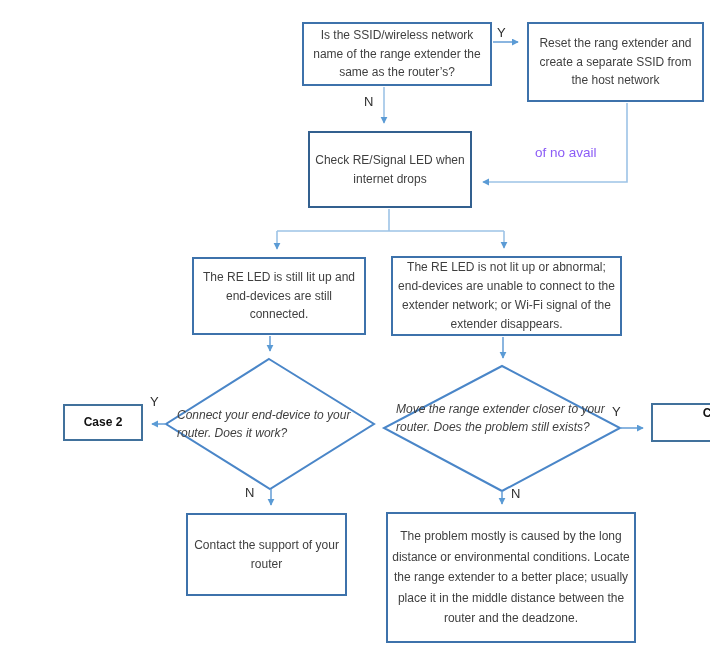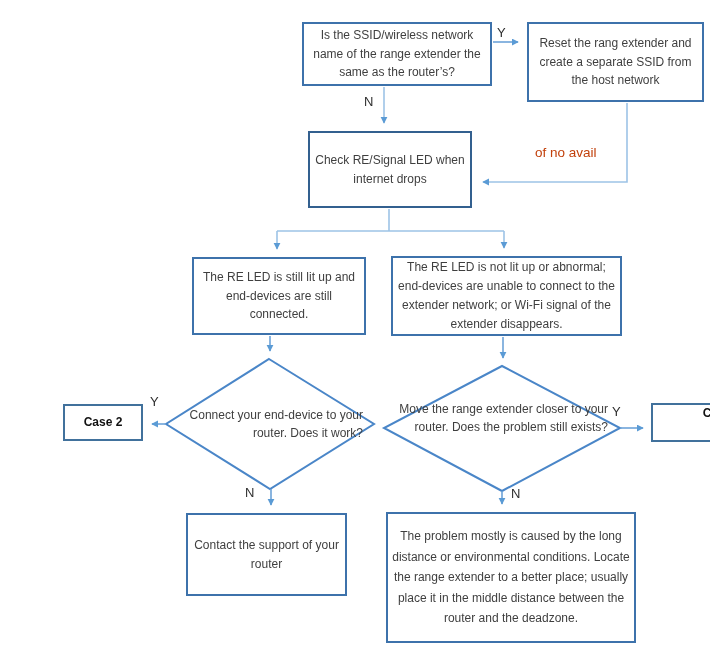--- a/index.html
+++ b/index.html
@@ -29,31 +29,32 @@
   .node.dark{border-color:#33608f;}
   .node.case{
     border-color:#41719C;
     font-weight:bold;
     font-size:12px;
     color:#111111;
     font-family:"Liberation Sans", sans-serif;
   }
   .dtext{
     position:absolute;
-    text-align:right;
+    text-align:left;
     font-size:12px;
     line-height:1.5;
     color:#3f3f3f;
+    font-style:italic;
   }
   .lbl{
     position:absolute;
     font-size:13px;
     color:#2f2f2f;
   }
-  .lbl.avail{font-size:13.5px;color:#c2410c;}
+  .lbl.avail{font-size:13.5px;color:#8b5cf6;}
   #wires{position:absolute;left:0;top:0;width:710px;height:659px;}
   #cursor-bar{
     position:absolute;left:689px;top:642px;width:2px;height:14px;
     background:#3c3c3c;
   }
 </style>
 </head>
 <body>
 
 <div id="canvas">

